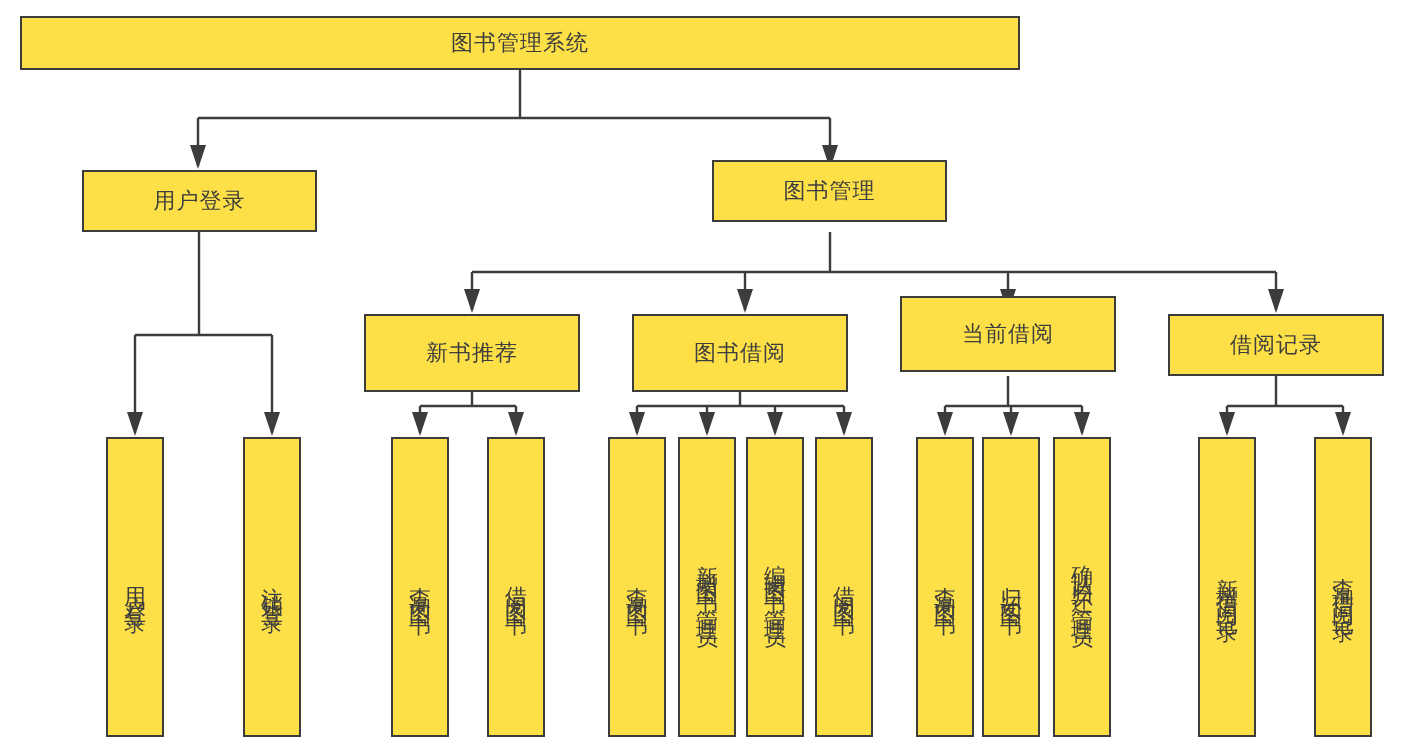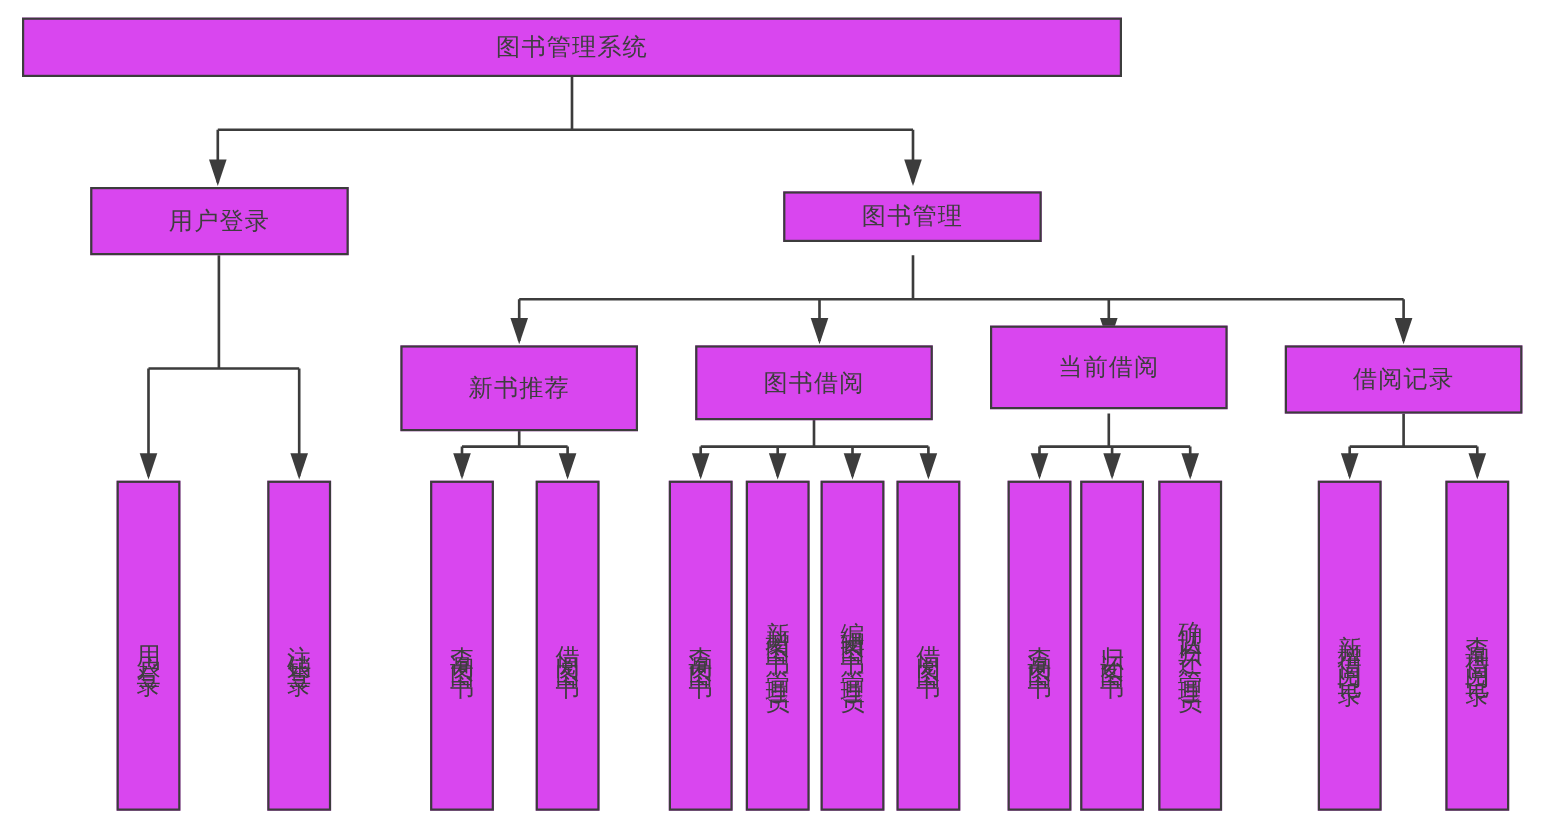--- a/index.html
+++ b/index.html
@@ -13,21 +13,21 @@
   }
   svg.connectors {
     position: absolute;
     left: 0; top: 0;
     width: 1405px; height: 747px;
     z-index: 1;
   }
   .node {
     position: absolute;
     box-sizing: border-box;
-    background: #d946ef;
+    background: #fde047;
     border: 2.5px solid #3c3c3c;
     color: #3e3e3e;
     display: flex;
     align-items: center;
     justify-content: center;
     z-index: 2;
   }
   .node.h { font-size: 22px; letter-spacing: 1px; }
   .node.v { font-size: 22px; }
   .vtext {
@@ -99,24 +99,24 @@
     <g>
       <path d="M1276,376 V406 M1227,406 H1343 M1227,406 V433 M1343,406 V433"></path>
       <polygon points="1219,412 1235,412 1227,436" fill="#3c3c3c" stroke="none"></polygon>
       <polygon points="1335,412 1351,412 1343,436" fill="#3c3c3c" stroke="none"></polygon>
     </g>
   </svg>
 
   <div class="node h" style="left:20px; top:16px; width:1000px; height:54px">图书管理系统</div>
 
   <div class="node h" style="left:82px; top:170px; width:235px; height:62px">用户登录</div>
-  <div class="node h" style="left:712px; top:174px; width:235px; height:46px">图书管理</div>
+  <div class="node h" style="left:712px; top:160px; width:235px; height:62px">图书管理</div>
 
   <div class="node h" style="left:364px; top:314px; width:216px; height:78px">新书推荐</div>
-  <div class="node h" style="left:632px; top:314px; width:216px; height:68px">图书借阅</div>
+  <div class="node h" style="left:632px; top:314px; width:216px; height:78px">图书借阅</div>
   <div class="node h" style="left:900px; top:296px; width:216px; height:76px">当前借阅</div>
   <div class="node h" style="left:1168px; top:314px; width:216px; height:62px">借阅记录</div>
 
   <div class="node v" style="left:106px; top:437px; width:58px; height:300px">
     <span class="vtext">用户登录</span>
   </div>
   <div class="node v" style="left:243px; top:437px; width:58px; height:300px">
     <span class="vtext">注销登录</span>
   </div>
 

